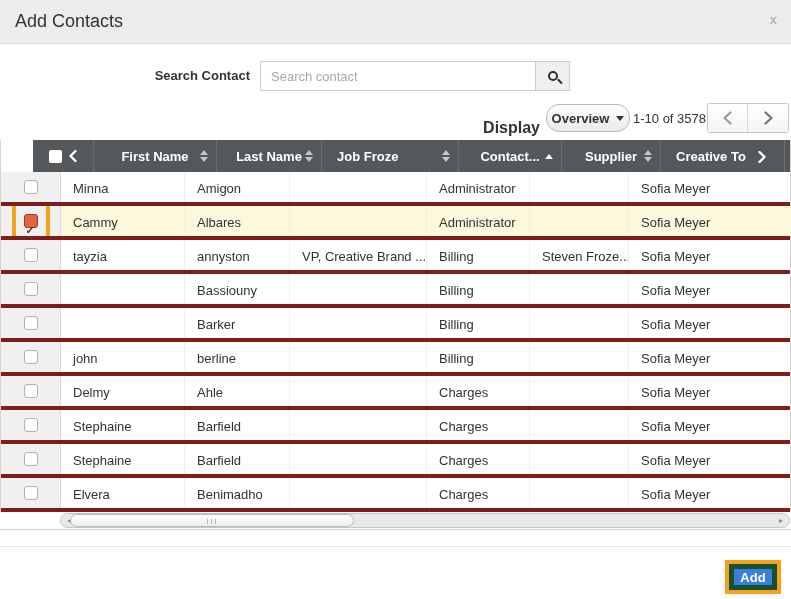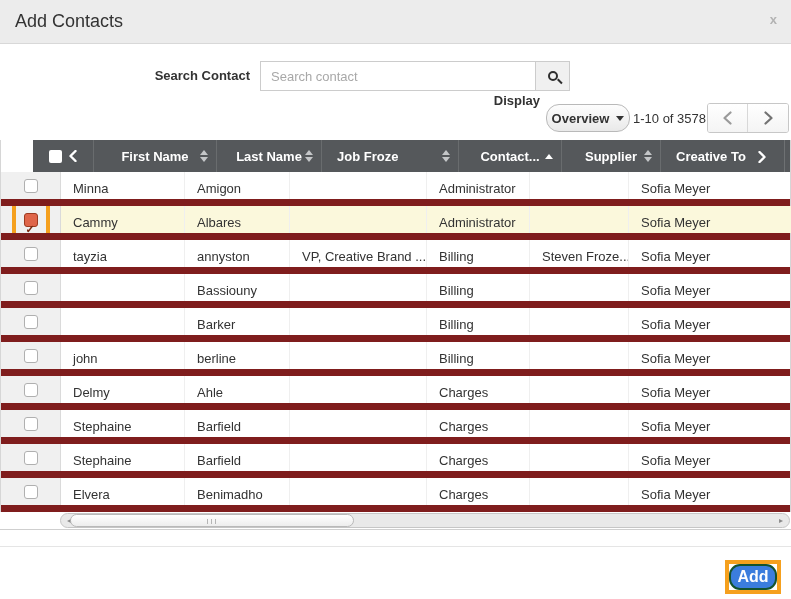--- a/index.html
+++ b/index.html
@@ -42,22 +42,22 @@
     display:flex; align-items:center; justify-content:center; padding:0;
   }
   .mag{ position:relative; width:10px; height:10px; border:2px solid #2e2e2e; border-radius:50%; display:inline-block; }
   .mag::after{
     content:""; position:absolute; left:7px; top:7px; width:2px; height:6px;
     background:#2e2e2e; transform:rotate(-45deg); transform-origin:top left;
   }
 
   
   .display-label{
-    position:absolute; left:420px; top:93px; width:120px; text-align:right;
-    font-size:13px; font-weight:bold; color:#333;
+    position:absolute; left:420px; top:119px; width:120px; text-align:right;
+    font-size:16px; font-weight:bold; color:#333;
   }
   .display-dd{
     position:absolute; left:546px; top:104px; width:84px; height:28px;
     border:1px solid #b9b9b9; border-radius:13px;
     background:linear-gradient(#fdfdfd,#e9e9e9);
     font-size:13px; font-weight:bold; color:#333;
     display:flex; align-items:center; justify-content:center; gap:7px; cursor:pointer;
     font-family:"Liberation Sans", sans-serif;
   }
   .caret{ width:0; height:0; border-left:4px solid transparent; border-right:4px solid transparent; border-top:5px solid #333; }
@@ -90,21 +90,21 @@
   .tri{ width:0; height:0; }
   .tri-up{ border-left:4px solid transparent; border-right:4px solid transparent; border-bottom:5px solid #c4c6c8; }
   .tri-down{ border-left:4px solid transparent; border-right:4px solid transparent; border-top:5px solid #c4c6c8; }
   .tri-up.asc{ border-bottom-color:#fff; }
   .cbx-header{ width:13px; height:13px; background:#fff; border-radius:2px; display:inline-block; cursor:pointer; }
   .chev-right-wrap{ position:absolute; right:24px; top:9px; }
   .th-sliver{ position:absolute; right:5px; top:0; bottom:0; border-left:1px solid #6e7173; }
 
   .trow{
     display:grid; grid-template-columns:var(--cols); height:34px;
-    border-bottom:7px solid #7f1d1d; background:#fff; cursor:pointer;
+    border-bottom:4px solid #7f1d1d; background:#fff; cursor:pointer;
   }
   .td{
     font-size:13px; color:#333; line-height:33px; padding-left:12px;
     border-left:1px solid #efefef; white-space:nowrap; overflow:hidden;
   }
   .td-check{
     border-left:none; border-right:1px solid #dadada; background:#f0f0f0;
     display:flex; align-items:center; justify-content:center; padding:0;
   }
   .td-check + .td{ border-left:none; }
@@ -144,22 +144,22 @@
   }
 
   
   .footer-line{ position:absolute; left:0; top:546px; width:791px; border-top:1px solid #e5e5e5; }
   .add-anno{
     position:absolute; left:725px; top:560px; width:56px; height:34px;
     border:4px solid var(--annotation-orange,#f5a01e);
   }
   .add-btn{
     position:absolute; left:0; top:0; width:48px; height:26px;
-    background:var(--add-button-blue,#3b7ddd); border:2px solid #14532d; border-radius:11px;
-    color:#fff; font-size:16px; font-weight:bold; cursor:pointer; padding:0;
+    background:var(--add-button-blue,#3b7ddd); border:5px solid #14532d; border-radius:0;
+    color:#fff; font-size:13px; font-weight:bold; cursor:pointer; padding:0;
     font-family:"Liberation Sans", sans-serif;
   }
 </style>
 </head>
 <body>
 
 <div class="modal">
 
   <div class="modal-header">
     <span class="modal-title">Add Contacts</span>

